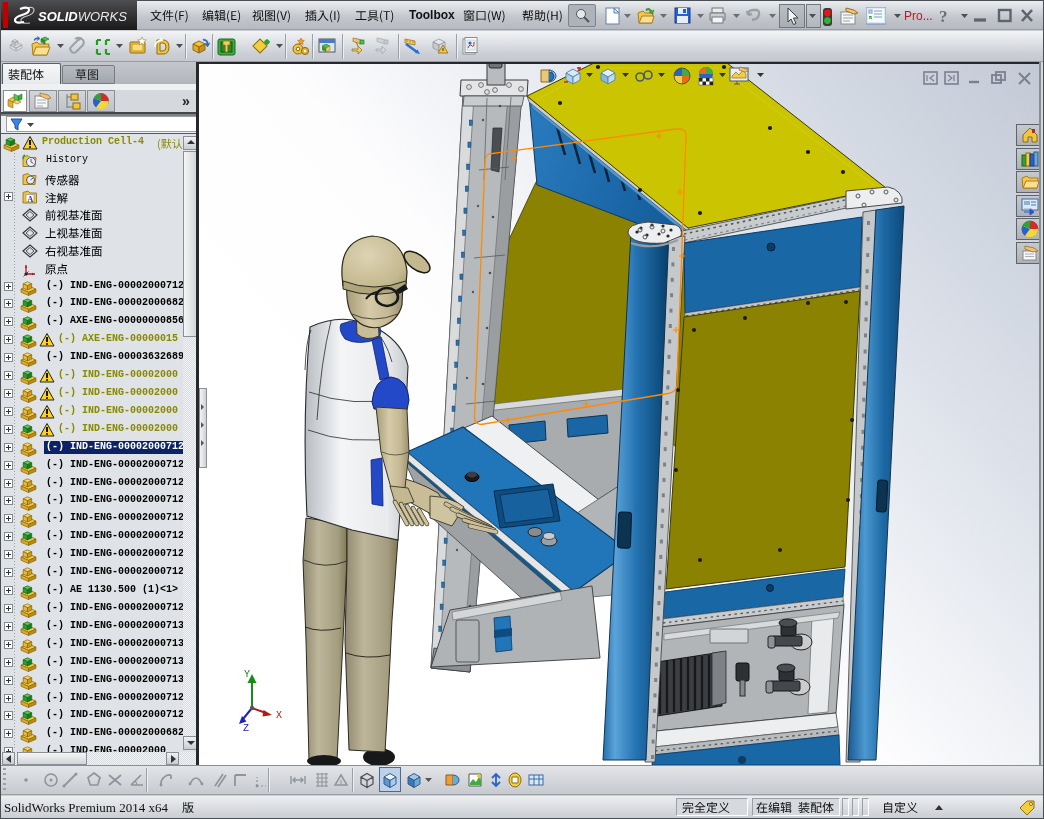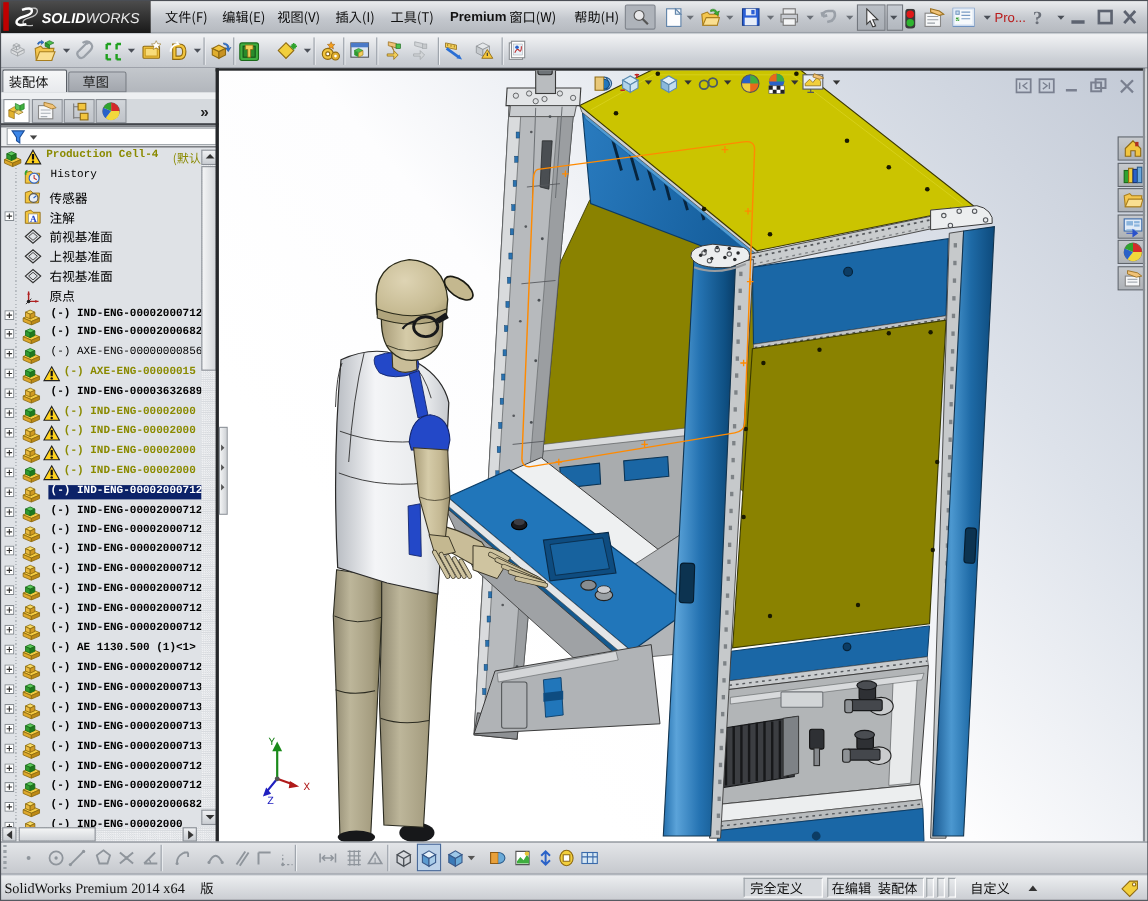--- a/index.html
+++ b/index.html
@@ -30,21 +30,21 @@
   </svg>
 <svg style="position:absolute;left:355px;top:8.0px;width:39px;height:16px;overflow:visible" viewBox="0 -12 39 16">
     <path d="M0.6 -0.9V0H11.4V-0.9H6.5V-7.8H10.8V-8.7H1.2V-7.8H5.5V-0.9Z M15.3 -7H20.8V-5.9H15.3ZM15.3 -5.2H20.8V-4.1H15.3ZM15.3 -8.9H20.8V-7.7H15.3ZM14.4 -9.6V-3.3H21.7V-9.6ZM12.7 -2.5V-1.7H23.3V-2.5ZM19 -0.7C20.4 -0.2 21.8 0.5 22.6 1L23.5 0.3C22.5 -0.2 21 -0.8 19.7 -1.3ZM16.2 -1.4C15.4 -0.8 13.8 -0.1 12.6 0.3C12.8 0.4 13.1 0.8 13.2 0.9C14.5 0.6 16 -0.1 17 -0.8Z M26.9 2.4 27.5 2.1C26.5 0.3 26 -1.7 26 -3.7C26 -5.8 26.5 -7.8 27.5 -9.5L26.9 -9.8C25.8 -8 25.1 -6.1 25.1 -3.7C25.1 -1.4 25.8 0.6 26.9 2.4Z M31.1 0H32.2V-7.9H34.9V-8.8H28.4V-7.9H31.1Z M36.4 2.4C37.5 0.6 38.2 -1.4 38.2 -3.7C38.2 -6.1 37.5 -8 36.4 -9.8L35.7 -9.5C36.8 -7.8 37.3 -5.8 37.3 -3.7C37.3 -1.7 36.8 0.3 35.7 2.1Z" fill="#111"></path>
   </svg>
 <svg style="position:absolute;left:463px;top:8.0px;width:43px;height:16px;overflow:visible" viewBox="0 -12 43 16">
     <path d="M5.1 -6.6C5 -6.3 4.8 -5.8 4.5 -5.4H1.6V0.9H2.4V0.5H9.6V0.9H10.5V-5.4H5.5C5.7 -5.7 5.9 -6.1 6.1 -6.4ZM2.4 -0.2V-4.7H9.6V-0.2ZM3.2 -3.4 4.2 -3C3.8 -2.7 3.3 -2.4 2.9 -2.2C3 -2.1 3.2 -1.9 3.3 -1.8C3.9 -2 4.4 -2.3 4.8 -2.7C5.3 -2.4 5.7 -2.2 6.1 -2C5.4 -1.4 4.4 -1 3.5 -0.8C3.6 -0.6 3.8 -0.4 3.9 -0.2C4.9 -0.5 5.9 -1 6.8 -1.6C7.3 -1.3 7.8 -1 8.2 -0.7L8.7 -1.2C8.3 -1.4 7.8 -1.7 7.3 -2.1C7.8 -2.5 8.2 -3.1 8.5 -3.7L8.1 -3.9L7.9 -3.9H6.1L6.5 -4.3L5.8 -4.4C5.5 -4.1 5.2 -3.7 4.7 -3.4C4.4 -3.5 4 -3.7 3.7 -3.8ZM7.6 -3.4C7.3 -3 7 -2.7 6.7 -2.4C6.3 -2.6 5.8 -2.9 5.3 -3.1L5.7 -3.4ZM0.9 -9.2V-7.2H1.7V-8.4H4.1C3.8 -7.3 3 -6.7 0.7 -6.4C0.9 -6.2 1.1 -5.9 1.1 -5.7C3.8 -6.1 4.7 -6.9 5.1 -8.4H6.6V-7.2C6.6 -6.3 6.9 -6.2 7.9 -6.2C8.1 -6.2 9.3 -6.2 9.5 -6.2C10.2 -6.2 10.5 -6.4 10.6 -7.3H11.3V-9.2H6.5V-10.1H5.5V-9.2ZM10.4 -7.5C10.2 -7.6 10 -7.6 9.8 -7.7C9.8 -7 9.7 -6.9 9.4 -6.9C9.1 -6.9 8.2 -6.9 8 -6.9C7.6 -6.9 7.5 -6.9 7.5 -7.2V-8.4H10.4Z M13.5 -8.8V0.7H14.5V-0.4H21.6V0.6H22.5V-8.8ZM14.5 -1.3V-7.9H21.6V-1.3Z M26.9 2.4 27.5 2.1C26.5 0.3 26 -1.7 26 -3.7C26 -5.8 26.5 -7.8 27.5 -9.5L26.9 -9.8C25.8 -8 25.1 -6.1 25.1 -3.7C25.1 -1.4 25.8 0.6 26.9 2.4Z M30.2 0H31.5L32.9 -5.3C33 -6 33.2 -6.6 33.3 -7.3H33.3C33.5 -6.6 33.6 -6 33.8 -5.3L35.1 0H36.5L38.3 -8.8H37.2L36.3 -4C36.1 -3.1 35.9 -2.1 35.8 -1.2H35.7C35.5 -2.1 35.3 -3.1 35.1 -4L33.9 -8.8H32.8L31.6 -4C31.4 -3.1 31.2 -2.1 31 -1.2H31C30.8 -2.1 30.6 -3.1 30.4 -4L29.5 -8.8H28.4Z M39.8 2.4C40.9 0.6 41.5 -1.4 41.5 -3.7C41.5 -6.1 40.9 -8 39.8 -9.8L39.1 -9.5C40.1 -7.8 40.6 -5.8 40.6 -3.7C40.6 -1.7 40.1 0.3 39.1 2.1Z" fill="#111"></path>
   </svg>
 <svg style="position:absolute;left:522px;top:8.0px;width:41px;height:16px;overflow:visible" viewBox="0 -12 41 16">
     <path d="M3.3 -10.1V-9.1H0.8V-8.4H3.3V-7.5H1V-6.8H3.3V-6.5C3.3 -6.3 3.3 -6.1 3.2 -5.9H0.6V-5.1H2.8C2.5 -4.6 1.8 -4.1 0.8 -3.7C1 -3.6 1.3 -3.3 1.5 -3.1C2.8 -3.6 3.5 -4.4 3.9 -5.1H6.5V-5.9H4.1C4.2 -6.1 4.2 -6.3 4.2 -6.5V-6.8H6.2V-7.5H4.2V-8.4H6.4V-9.1H4.2V-10.1ZM7 -9.6V-3.6H7.9V-8.8H9.9C9.6 -8.3 9.2 -7.7 8.8 -7.2C9.9 -6.6 10.3 -6 10.3 -5.6C10.3 -5.3 10.2 -5.2 10 -5.1C9.8 -5 9.6 -5 9.5 -5C9.1 -5 8.7 -5 8.2 -5C8.3 -4.8 8.4 -4.5 8.4 -4.3C8.9 -4.2 9.4 -4.2 9.8 -4.3C10.1 -4.3 10.4 -4.4 10.6 -4.5C11 -4.7 11.2 -5 11.1 -5.5C11.1 -6.1 10.8 -6.6 9.8 -7.3C10.3 -7.9 10.8 -8.6 11.3 -9.2L10.6 -9.6L10.5 -9.6ZM1.8 -3.1V0.3H2.7V-2.3H5.5V0.9H6.4V-2.3H9.5V-0.7C9.5 -0.5 9.4 -0.5 9.2 -0.5C9 -0.5 8.3 -0.5 7.5 -0.5C7.7 -0.3 7.8 0 7.9 0.3C8.9 0.3 9.5 0.3 9.9 0.2C10.3 0 10.4 -0.2 10.4 -0.7V-3.1H6.4V-4.1H5.5V-3.1Z M19.6 -10.1C19.6 -9.2 19.6 -8.2 19.6 -7.4H17.6V-6.5H19.5C19.4 -3.6 18.8 -1.1 16.5 0.3C16.7 0.5 17 0.8 17.1 1C19.6 -0.6 20.2 -3.3 20.4 -6.5H22.3C22.2 -2.1 22 -0.5 21.7 -0.1C21.6 0 21.5 0 21.3 0C21 0 20.4 0 19.7 -0C19.9 0.2 20 0.6 20 0.9C20.6 0.9 21.3 0.9 21.6 0.9C22 0.8 22.3 0.7 22.5 0.4C22.9 -0.1 23 -1.8 23.1 -6.9C23.1 -7 23.1 -7.4 23.1 -7.4H20.4C20.5 -8.2 20.5 -9.2 20.5 -10.1ZM12.4 -1.1 12.6 -0.2C14 -0.6 16 -1 17.9 -1.5L17.9 -2.3L17.2 -2.1V-9.5H13.3V-1.3ZM14.1 -1.5V-3.5H16.3V-1.9ZM14.1 -6.1H16.3V-4.3H14.1ZM14.1 -6.9V-8.7H16.3V-6.9Z M26.9 2.4 27.5 2.1C26.5 0.3 26 -1.7 26 -3.7C26 -5.8 26.5 -7.8 27.5 -9.5L26.9 -9.8C25.8 -8 25.1 -6.1 25.1 -3.7C25.1 -1.4 25.8 0.6 26.9 2.4Z M29.3 0H30.4V-4.2H34.5V0H35.6V-8.8H34.5V-5.1H30.4V-8.8H29.3Z M38 2.4C39.1 0.6 39.7 -1.4 39.7 -3.7C39.7 -6.1 39.1 -8 38 -9.8L37.3 -9.5C38.3 -7.8 38.8 -5.8 38.8 -3.7C38.8 -1.7 38.3 0.3 37.3 2.1Z" fill="#111"></path>
   </svg>
-<div class="abs" style="left:409px;top:8px;font-size:12px;font-weight:bold;color:#111">Premium</div>
+<div class="abs" style="left:409px;top:8px;font-size:12px;font-weight:bold;color:#111">Toolbox</div>
 <div class="abs" style="left:568px;top:4px;width:28px;height:23px;background:#aeb3ba;border:1px solid #7f848c;border-radius:2px"></div>
 <svg class="abs" style="left:574px;top:7px" width="17" height="17">
     <circle cx="7" cy="7" r="4.5" fill="#e8e8ea" stroke="#555"></circle>
     <path d="M10 10 L15 15" stroke="#555" stroke-width="2"></path>
   </svg>
 <svg class="abs" style="left:604px;top:7px" width="18" height="18" viewBox="0 0 18 18">
     <rect x="2" y="1" width="13" height="16" fill="#fdfdfe" stroke="#5e82a8"></rect>
     <path d="M10 1 l5 5 h-5 z" fill="#d7e4f2" stroke="#5e82a8"></path>
   </svg>
 <svg class="abs" style="left:637px;top:7px" width="18" height="18" viewBox="0 0 18 18">
@@ -408,21 +408,21 @@
 <svg class="abs" style="left:20px;top:296px" width="17" height="17" viewBox="0 0 16 16">
     <use href="#partG"></use>
   </svg>
 <div class="abs mono" style="left:46px;top:297px;font-size:10px;font-weight:bold;color:#000">(-) IND-ENG-00002000682</div>
 <svg class="abs" style="left:4px;top:317px" width="9" height="9" viewBox="0 0 9 9">
     <use href="#plusbox"></use>
   </svg>
 <svg class="abs" style="left:20px;top:314px" width="17" height="17" viewBox="0 0 16 16">
     <use href="#partG"></use>
   </svg>
-<div class="abs mono" style="left:46px;top:315px;font-size:10px;font-weight:normal;color:#000">(-) AXE-ENG-00000000856</div>
+<div class="abs mono" style="left:46px;top:315px;font-size:10px;font-weight:bold;color:#000">(-) AXE-ENG-00000000856</div>
 <svg class="abs" style="left:4px;top:335px" width="9" height="9" viewBox="0 0 9 9">
     <use href="#plusbox"></use>
   </svg>
 <svg class="abs" style="left:20px;top:332px" width="17" height="17" viewBox="0 0 16 16">
     <use href="#partG"></use>
   </svg>
 <svg class="abs" style="left:39px;top:332px" width="16" height="16" viewBox="0 0 16 16">
     <use href="#warn"></use>
   </svg>
 <div class="abs mono" style="left:58px;top:333px;font-size:10px;font-weight:bold;color:#8a8a00">(-) AXE-ENG-00000015</div>

